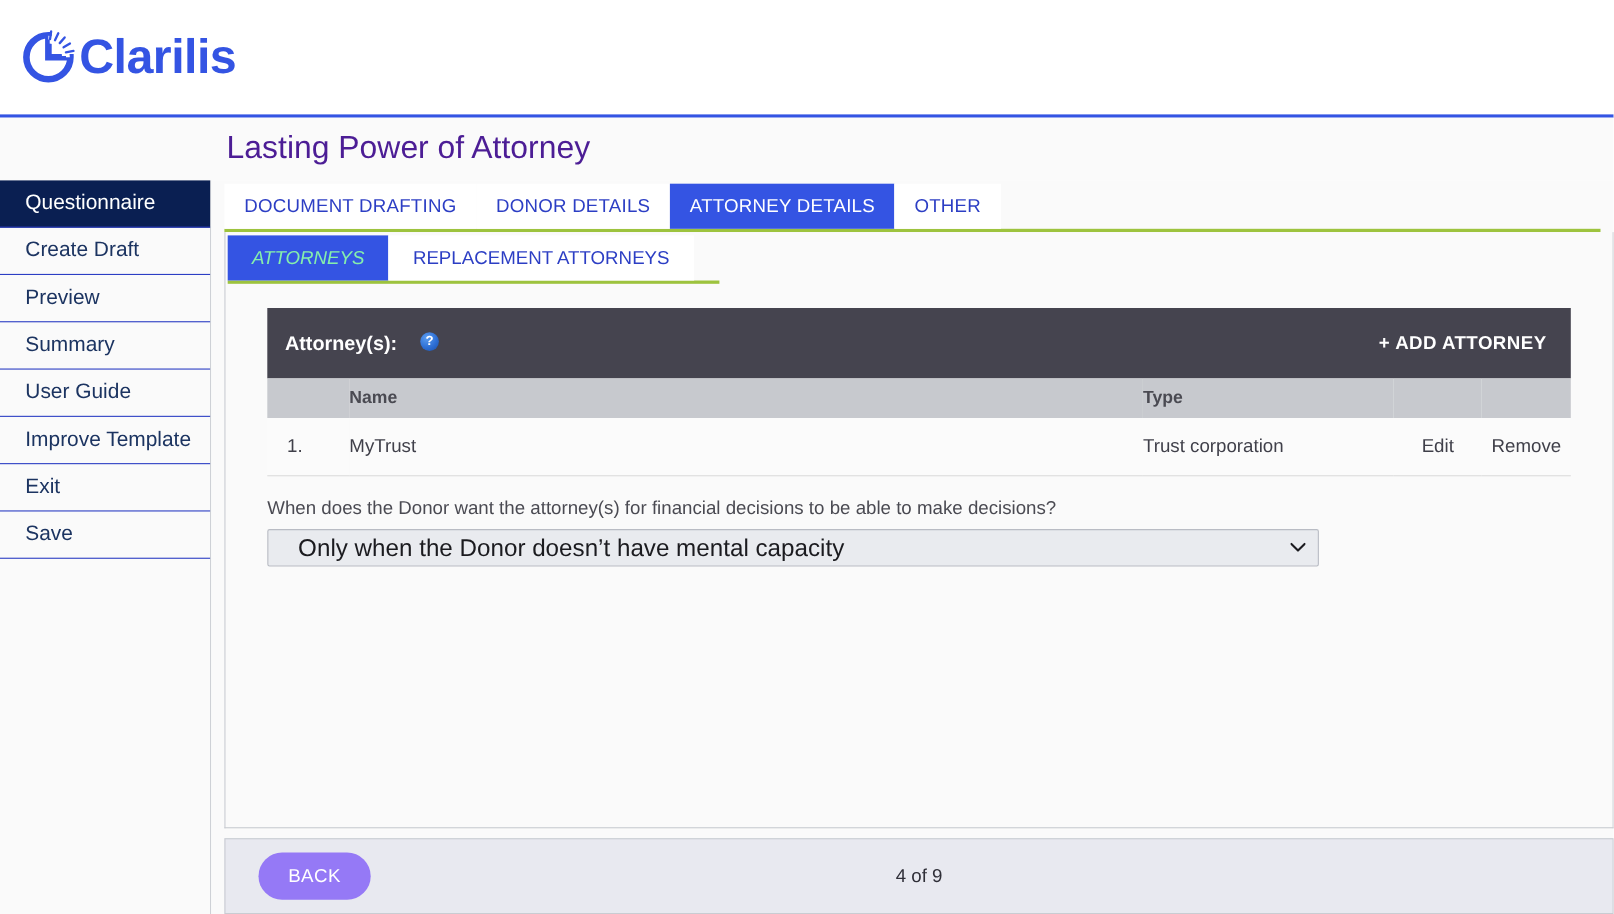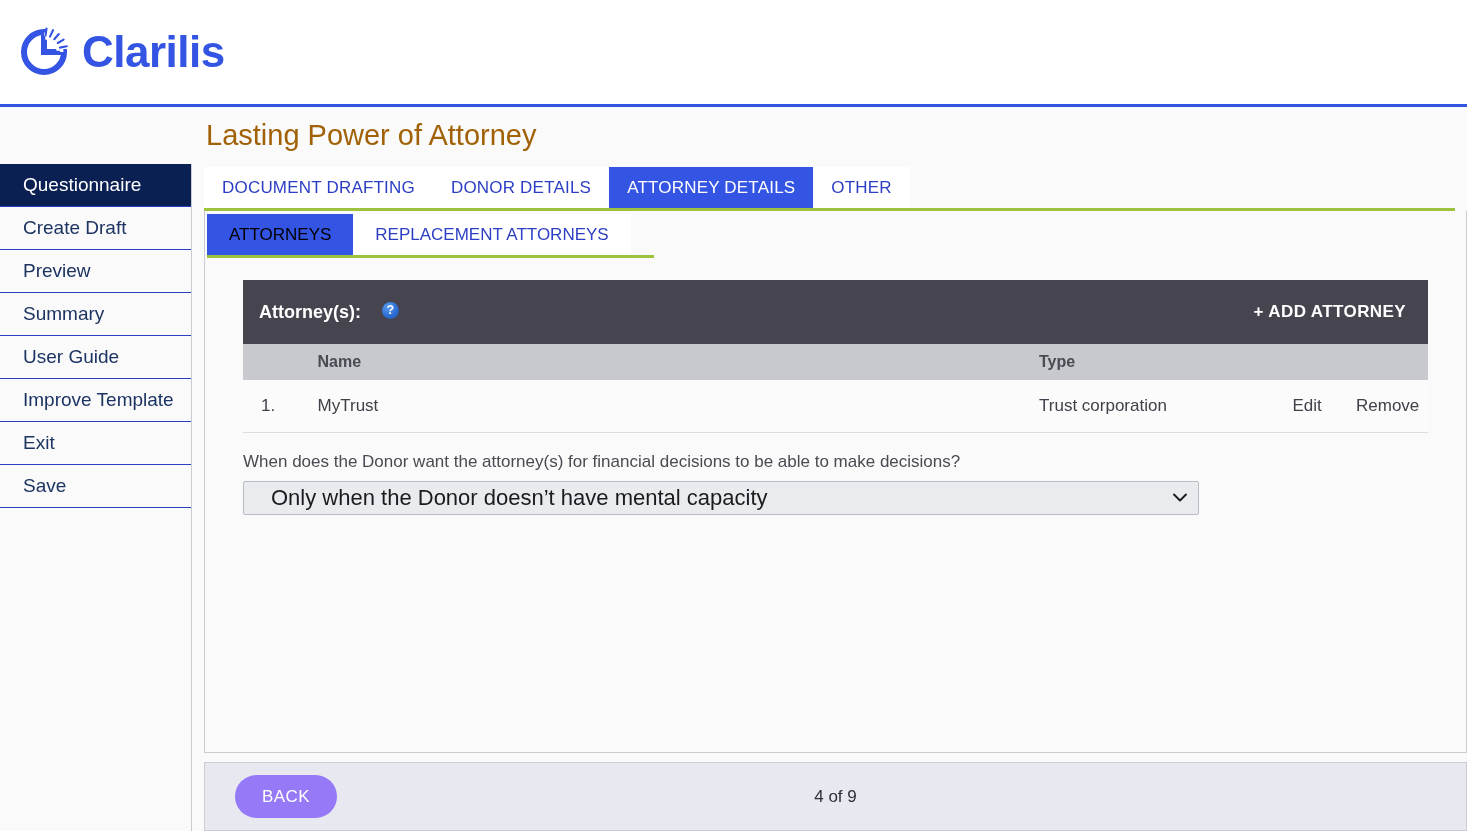--- a/index.html
+++ b/index.html
@@ -12,42 +12,42 @@
   }
 
   
   .brand-bar {
     height: 104px;
     background: #ffffff;
     display: flex;
     align-items: center;
     padding-left: 16px;
   }
-  .logo-wrap { display: flex; align-items: center; gap: 10px; }
+  .logo-wrap { display: flex; align-items: center; }
   .logo-mark { width: 56px; height: 56px; display: block; }
   .logo-text {
     font-size: 44px;
     font-weight: bold;
     color: #3454e3;
     letter-spacing: -0.5px;
     line-height: 1;
   }
   .blue-rule { height: 3px; background: #3454e3; width: 100%; }
 
   
   .title-strip {
     height: 57px;
     background: #fafafa;
     display: flex;
     align-items: center;
   }
   .page-title {
     margin-left: 206px;
     font-size: 29px;
-    color: #a16207;
+    color: #4c1d95;
     font-weight: normal;
     line-height: 1;
     text-align: right;
   }
 
   
   .body-split {
     display: flex;
     height: 667px;
     background: #fafafa;
@@ -127,21 +127,21 @@
     display: flex;
     align-items: center;
     justify-content: center;
     padding: 0 22px;
     font-size: 17px;
     color: #2c3ec4;
     background: #ffffff;
     cursor: pointer;
     white-space: nowrap;
   }
-  .tab2.active { background: #3454e3; color: #000000; }
+  .tab2.active { background: #3454e3; color: #86efac; font-style: italic; }
   .inner-green-rule { height: 3px; background: #9dc33e; width: 447px; margin-left: 2px; }
 
   .panel-inner { padding: 22px 38px 0 38px; }
 
   
   .att-header {
     background: #45444f;
     height: 64px;
     display: flex;
     align-items: center;

